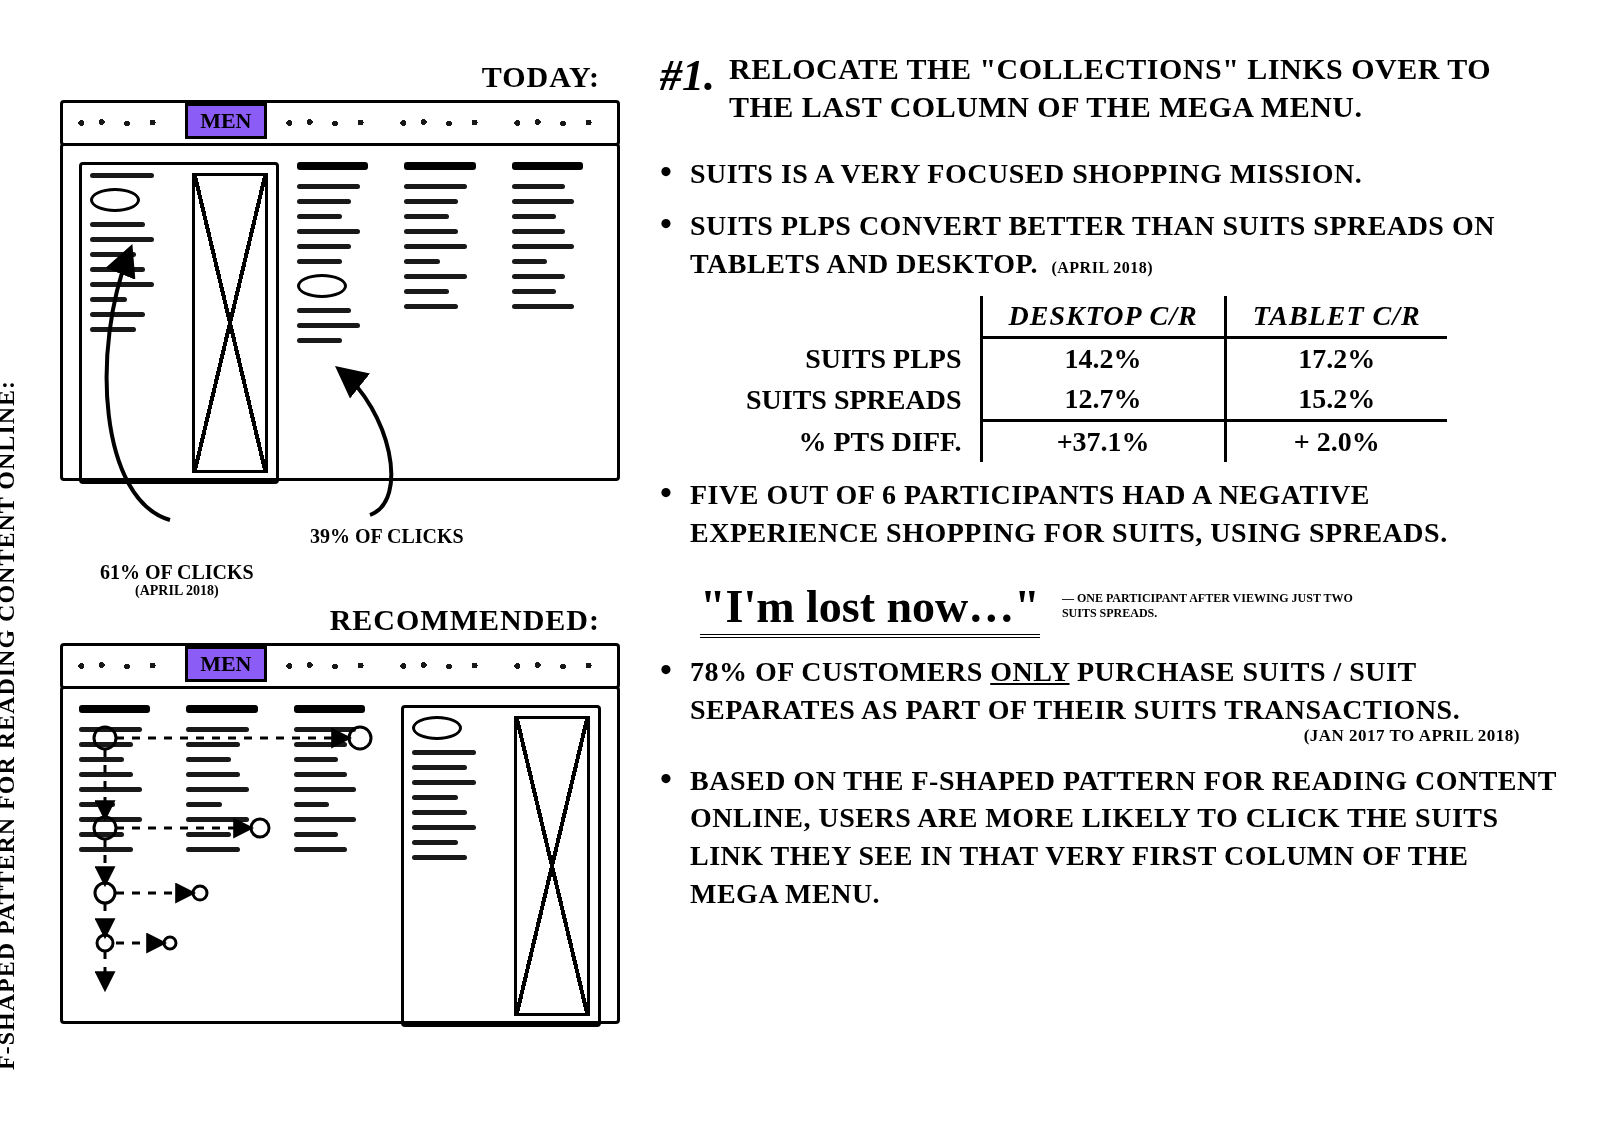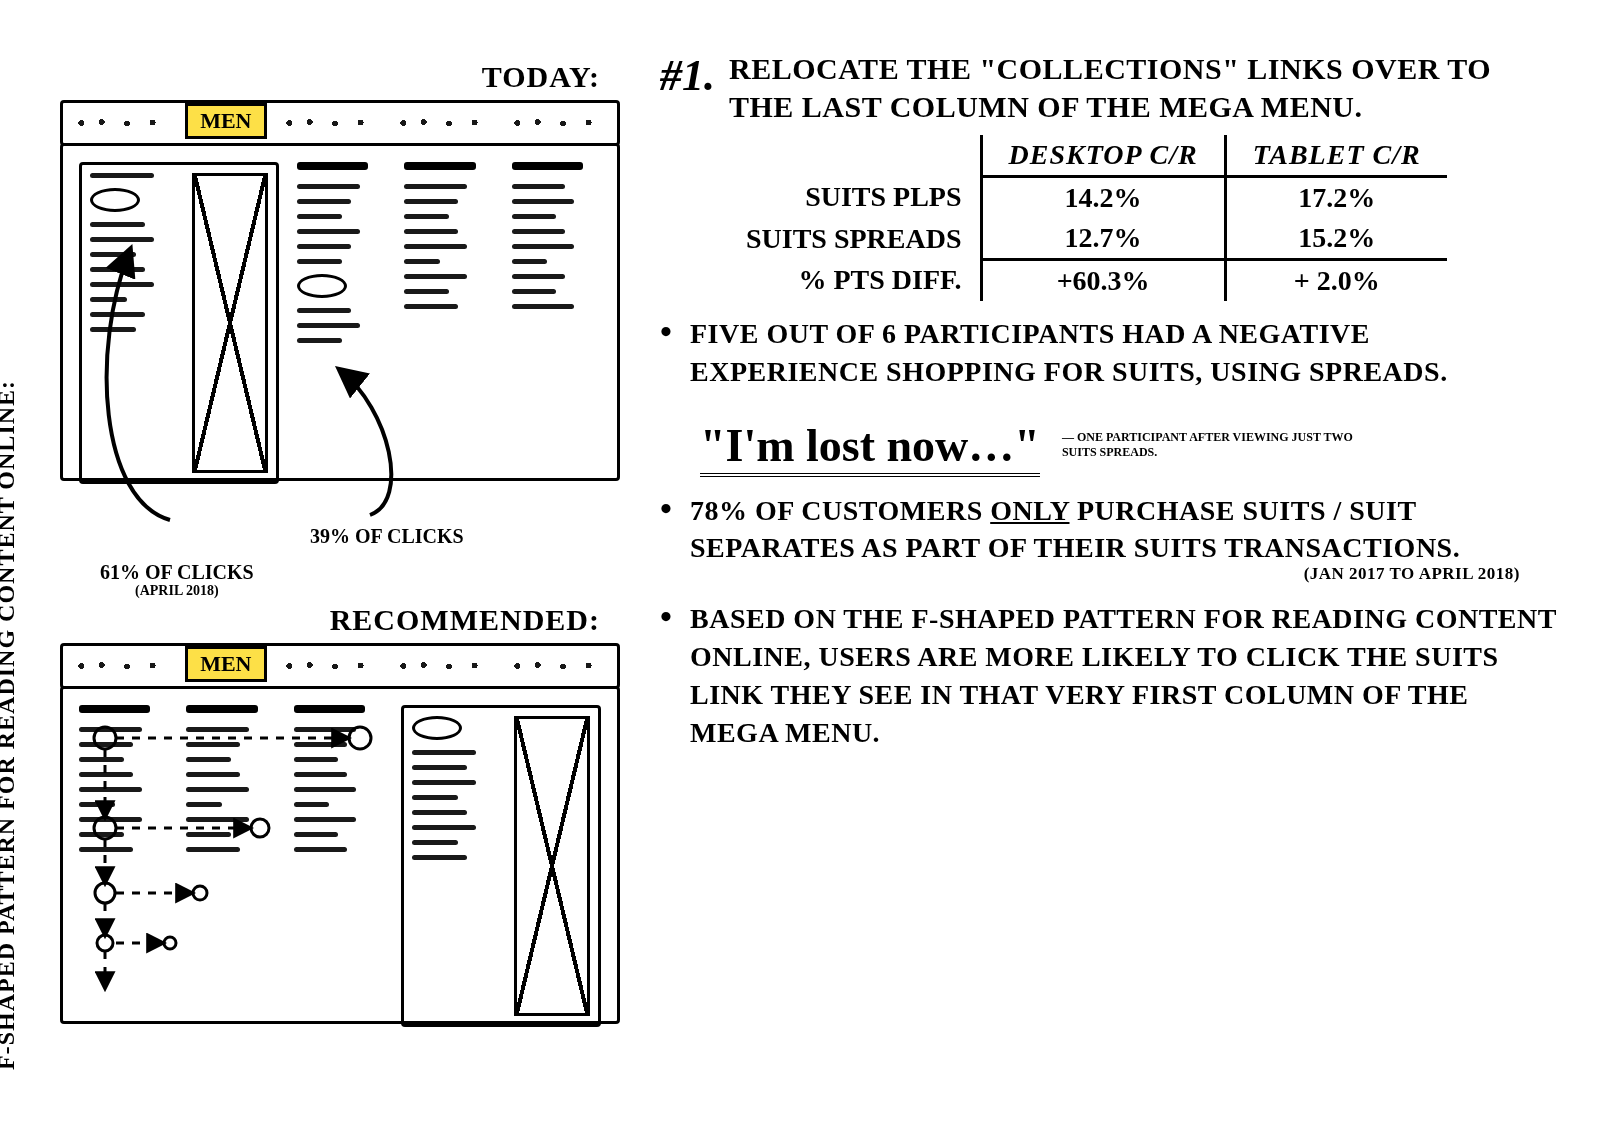--- a/index.html
+++ b/index.html
@@ -165,21 +165,21 @@
     padding: 0 8px;
     gap: 12px;
     margin-bottom: -3px;
   }
   .nav .tab {
     border: 3px solid #000;
     padding: 2px 12px;
     font-size: 22px;
     font-weight: 800;
     text-transform: uppercase;
-    background: #fde047;
+    background: #8b5cf6;
     position: relative;
     top: -2px;
   }
   .nav .sq {
     display: inline-block; height: 10px; flex: 1;
     background:
       radial-gradient(circle at 10% 50%, #000 3px, transparent 3px),
       radial-gradient(circle at 30% 40%, #000 3px, transparent 3px),
       radial-gradient(circle at 55% 55%, #000 3px, transparent 3px),
       radial-gradient(circle at 80% 45%, #000 3px, transparent 3px);
@@ -447,41 +447,49 @@
 
   <div class="side-label">F-shaped pattern for reading content online:</div>
 
   <div class="right">
 
     <div>
       <span class="heading-num">#1.</span>
       <span class="heading-text">Relocate the "Collections" links over to the last column of the mega menu.</span>
     </div>
 
+    <div class="bullets">
+      <div class="bullet">Suits is a very focused shopping mission.</div>
+
+      <div class="bullet">
+        <span>Suits PLPs convert better than suits spreads on tablets and desktop.</span>
+        <span class="small-date">(April 2018)</span>
+      </div>
+    </div>
 
     <table class="cr-table">
       <tbody>
           <tr>
         <th class="rowlabel"></th>
         <th class="val">Desktop C/R</th>
         <th class="val">Tablet C/R</th>
       </tr>
       <tr>
         <td class="rowlabel">Suits PLPs</td>
         <td class="val">14.2%</td>
         <td class="val">17.2%</td>
       </tr>
       <tr>
         <td class="rowlabel">Suits Spreads</td>
         <td class="val">12.7%</td>
         <td class="val">15.2%</td>
       </tr>
       <tr class="diff">
         <td class="rowlabel">% pts diff.</td>
-        <td class="val">+60.3%</td>
+        <td class="val">+37.1%</td>
         <td class="val">+ 2.0%</td>
       </tr>
     </tbody>
       </table>
 
     <div class="bullet">Five out of 6 participants had a negative experience shopping for suits, using spreads.</div>
 
     <div class="quote-row">
       <span class="quote"><span class="ul">"I'm lost now…"</span></span>
       <span class="quote-attr">— one participant after viewing just two suits spreads.</span>

